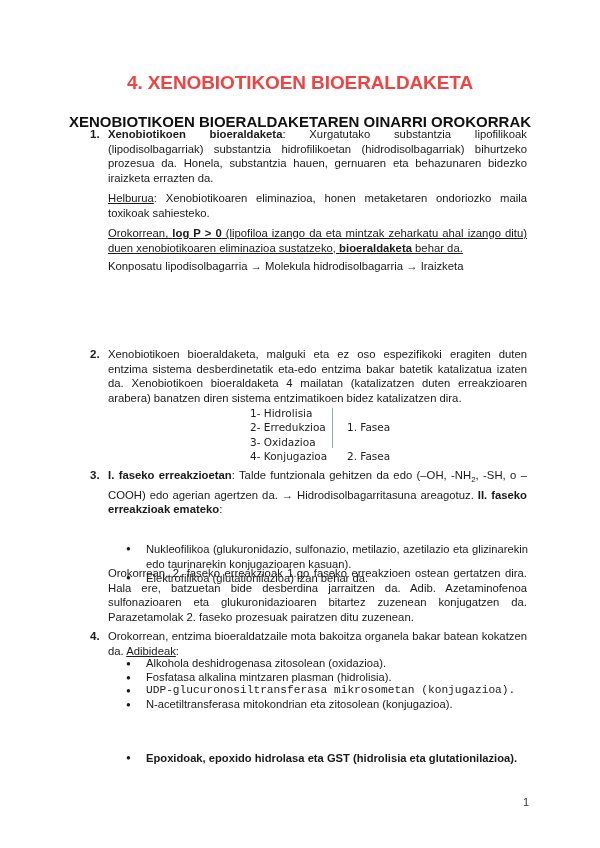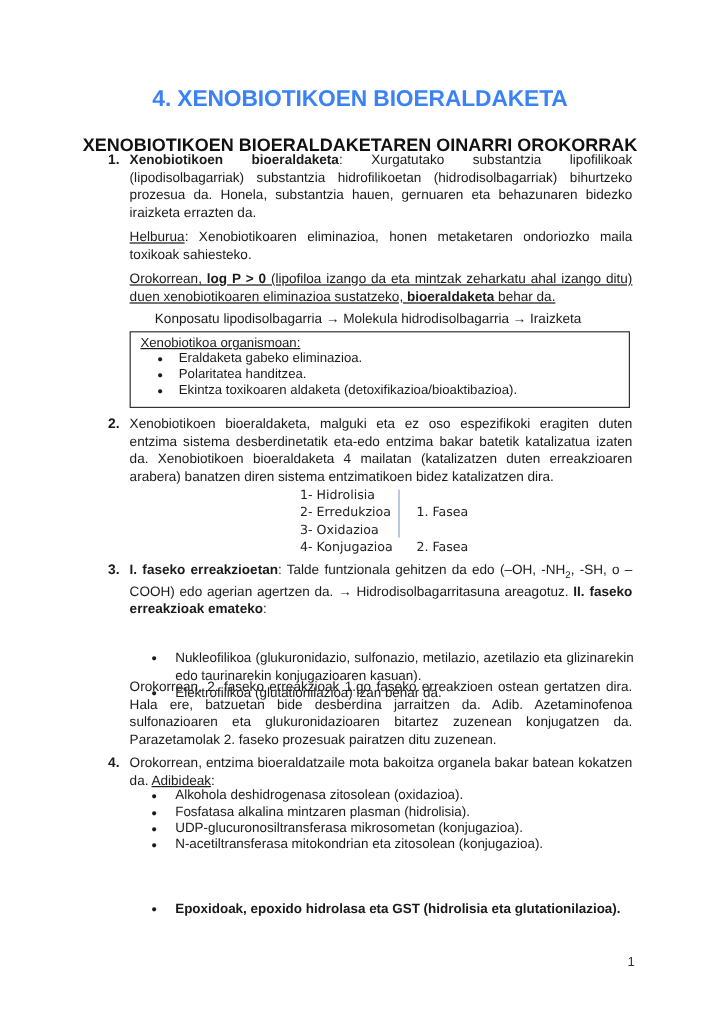--- a/index.html
+++ b/index.html
@@ -1,20 +1,20 @@
 <!DOCTYPE html>
 <html><head>
 <meta charset="utf-8">
 <style>
   html, body { margin: 0; padding: 0; background: #ffffff; }
   body { width: 600px; height: 848px; position: relative; overflow: hidden;
          font-family: "Liberation Sans", sans-serif; color: #1a1a1a; }
   .page { position: absolute; left: 0; top: 0; width: 600px; height: 848px; }
   .title { position: absolute; top: 72px; left: 0; width: 600px; text-align: center;
-           font-size: 19px; font-weight: bold; color: #3b82f6; letter-spacing: -0.1px; }
+           font-size: 19px; font-weight: bold; color: #ef4444; letter-spacing: -0.1px; }
   .subtitle { position: absolute; top: 113px; left: 0; width: 600px; text-align: center;
               font-size: 15px; font-weight: bold; color: #111; }
   .body-text { font-size: 11.3px; line-height: 14.6px; text-align: justify; }
   .item { position: absolute; left: 90px; width: 437px; }
   .item .num { position: absolute; left: 0; top: 0; font-weight: bold; font-size: 11.5px; }
   .item .content { margin-left: 18px; }
   .para { position: absolute; left: 108px; width: 419px; }
   u { text-decoration: underline; }
   b { font-weight: bold; }
   .box { position: absolute; left: 108px; top: 276px; width: 417px; height: 64px;
@@ -50,30 +50,22 @@
   </div>
 
   <div class="para body-text" style="top:191px;">
     <u>Helburua</u><span>: Xenobiotikoaren eliminazioa, honen metaketaren ondoriozko maila toxikoak sahiesteko.</span>
   </div>
 
   <div class="para body-text" style="top:226px;text-decoration:underline;">
     <span>Orokorrean, </span><b>log P &gt; 0</b><span> (lipofiloa izango da eta mintzak zeharkatu ahal izango ditu) duen xenobiotikoaren eliminazioa sustatzeko, </span><b>bioeraldaketa</b><span> behar da.</span>
   </div>
 
-  <div class="para body-text" style="top:259px; text-align:left;margin-left:21px;">Konposatu lipodisolbagarria → Molekula hidrodisolbagarria → Iraizketa</div>
+  <div class="para body-text" style="top:259px; text-align:left;">Konposatu lipodisolbagarria → Molekula hidrodisolbagarria → Iraizketa</div>
 
-  <div class="box">
-    <div class="box-title">Xenobiotikoa organismoan:</div>
-    <ul class="bullets">
-      <li>Eraldaketa gabeko eliminazioa.</li>
-      <li>Polaritatea handitzea.</li>
-      <li>Ekintza toxikoaren aldaketa (detoxifikazioa/bioaktibazioa).</li>
-    </ul>
-  </div>
 
   <div class="item body-text" style="top:347px;">
     <span class="num">2.</span>
     <div class="content">Xenobiotikoen bioeraldaketa, malguki eta ez oso espezifikoki eragiten duten entzima sistema desberdinetatik eta-edo entzima bakar batetik katalizatua izaten da. Xenobiotikoen bioeraldaketa 4 mailatan (katalizatzen duten erreakzioaren arabera) banatzen diren sistema entzimatikoen bidez katalizatzen dira.</div>
   </div>
 
   <div class="phases">
     <div class="divider"></div>
     <div class="row">
       <span class="step">1- Hidrolisia</span>
@@ -110,21 +102,21 @@
   <div class="item body-text" style="top:629px;">
     <span class="num">4.</span>
     <div class="content">
       <span>Orokorrean, entzima bioeraldatzaile mota bakoitza organela bakar batean kokatzen da. </span><u>Adibideak</u><span>:</span>
     </div>
   </div>
 
   <ul class="bullets bl" style="top:657px; line-height:14px;">
     <li style="line-height:13.6px !important;">Alkohola deshidrogenasa zitosolean (oxidazioa).</li>
     <li style="line-height:13.6px !important;">Fosfatasa alkalina mintzaren plasman (hidrolisia).</li>
-    <li style="line-height:13.6px !important;">UDP-glucuronosiltransferasa mikrosometan (konjugazioa).</li>
+    <li style="line-height:13.6px !important;font-family:Liberation Mono, monospace;">UDP-glucuronosiltransferasa mikrosometan (konjugazioa).</li>
     <li style="line-height:13.6px !important;">N-acetiltransferasa mitokondrian eta zitosolean (konjugazioa).</li>
   </ul>
 
 
   <ul class="bullets bl" style="top:751px;font-weight:bold;">
     <li>Epoxidoak, epoxido hidrolasa eta GST (hidrolisia eta glutationilazioa).</li>
   </ul>
 
   <div class="page-num">1</div>
 </div>

